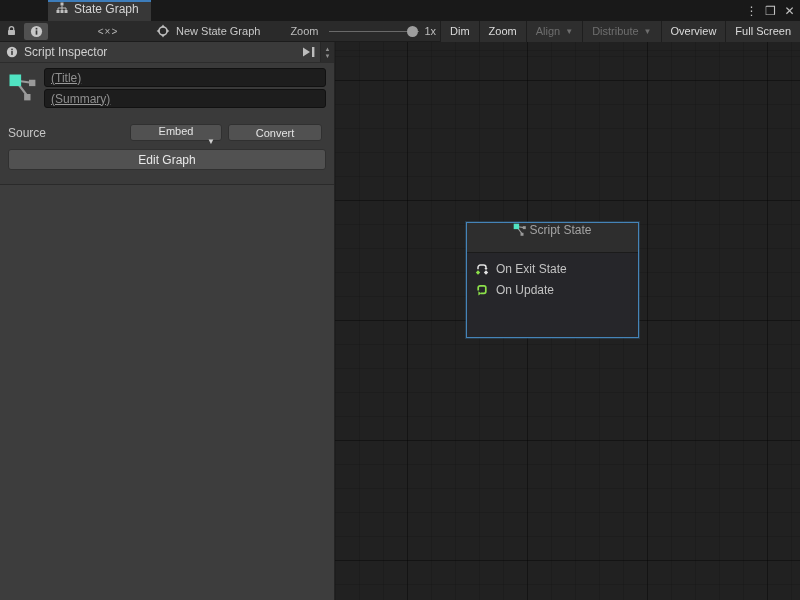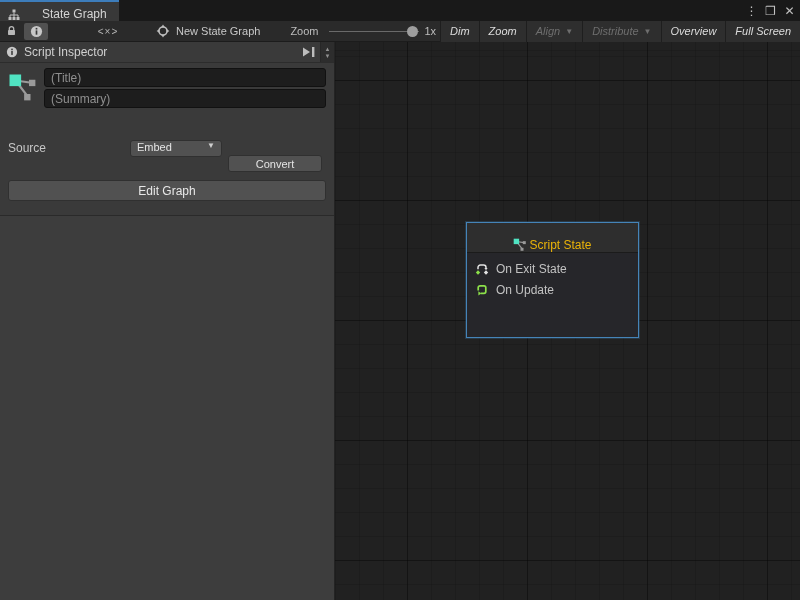--- a/index.html
+++ b/index.html
@@ -6,43 +6,43 @@
   html,body { width:800px; height:600px; overflow:hidden; }
   body {
     font-family:"Liberation Sans", sans-serif;
     background:#191919; color:#c8c8c8;
     -webkit-font-smoothing:antialiased;
   }
   .window { width:800px; height:600px; display:flex; flex-direction:column; background:#191919; }
 
   
   .titlebar { height:21px; background:#191919; display:flex; align-items:stretch; position:relative; flex:0 0 auto; }
-  .tab { display:flex; align-items:flex-end; gap:22px; padding:0 12px 0 8px; background:#383838;
-         border-top:2px solid #3d7dbb; font-size:12px; color:#d4d4d4; }
+  .tab { display:flex; align-items:flex-start; gap:6px; padding:0 12px 0 8px; background:#383838;
+         border-top:2px solid #3d7dbb; font-size:12px; color:#d4d4d4;margin-left:48px; }
   .win-controls { position:absolute; right:2px; top:0; height:21px; display:flex; align-items:center; gap:2px; }
   .win-btn { width:17px; height:21px; display:flex; align-items:center; justify-content:center;
              color:#c2c2c2; font-size:12px; cursor:default; }
 
   
   .toolbar { height:21px; background:#2a2a2a; display:flex; align-items:center; font-size:11px;
              color:#c8c8c8; flex:0 0 auto; border-bottom:1px solid #1c1c1c; }
   .tool-icon-btn { height:21px; display:flex; align-items:center; justify-content:center; }
   .lock-wrap { width:22px; }
   .info-wrap { width:24px; height:17px; background:#515151; border-radius:2px; margin:0 2px; }
   .code-wrap { width:40px; margin-left:38px; color:#b4b4b4; font-size:10px; letter-spacing:1px; }
   .newgraph { display:flex; align-items:center; gap:6px; margin-left:28px; color:#c8c8c8; }
   .zoom-group { display:flex; align-items:center; margin-left:30px; }
   .zoom-label { color:#bdbdbd; }
   .slider { position:relative; width:90px; height:21px; margin-left:10px; }
   .slider .track { position:absolute; left:0; right:0; top:10px; height:1px; background:#6a6a6a; }
   .slider .handle { position:absolute; top:5px; left:78px; width:11px; height:11px; border-radius:50%; background:#9e9e9e; }
   .zoom-value { margin-left:6px; color:#bdbdbd; }
   .tb-right { margin-left:auto; display:flex; height:21px; }
   .tb-btn { display:flex; align-items:center; padding:0 9px; border-left:1px solid #1e1e1e;
-            background:#2e2e2e; color:#dcdcdc; font-size:11px; white-space:nowrap;font-style:italic; }
+            background:#2e2e2e; color:#dcdcdc; font-size:11px; white-space:nowrap; }
   .tb-btn.disabled { color:#6e6e6e; }
   .dd-arrow { font-size:8px; margin-left:5px; }
 
   
   .main { flex:1; display:flex; min-height:0; }
 
   
   .inspector { width:335px; flex:0 0 auto; background:#3a3a3a; display:flex; flex-direction:column; border-right:1px solid #242424; }
   .insp-header { height:21px; background:#3a3a3a; border-bottom:1px solid #2c2c2c; display:flex; align-items:center; padding-left:6px; font-size:12px; color:#d0d0d0; flex:0 0 auto; }
   .insp-title { margin-left:6px; }
@@ -50,52 +50,52 @@
   .expand-btn { display:flex; align-items:center; padding:0 4px; }
   .scroll-strip { width:14px; background:#2d2d2d; border-left:1px solid #272727; display:flex; flex-direction:column; align-items:center; justify-content:center; gap:1px; }
   .scroll-strip span { font-size:6px; color:#909090; line-height:6px; }
 
   .insp-upper { padding:5px 8px 0 8px; flex:0 0 auto; }
   .fields-row { display:flex; }
   .graph-icon-box { width:36px; padding-top:4px; flex:0 0 auto; }
   .fields-col { flex:1; display:flex; flex-direction:column; gap:2px; }
   .insp-input { height:19px; background:#1d1d1d; border:1px solid #111; border-radius:3px;
                 color:#9a9a9a; font-size:12px; padding:0 6px; width:100%; outline:none;
-                font-family:"Liberation Sans", sans-serif; }
+                font-family:"Liberation Sans", sans-serif;text-decoration:underline; }
   .insp-input::placeholder { color:#8f8f8f; opacity:1; }
 
   .source-row { display:flex; align-items:center; margin-top:16px; font-size:12px; color:#c6c6c6; }
   .source-label { width:122px; }
   .dropdown { width:92px; height:17px; background:#515151; border:1px solid #303030; border-radius:3px;
-              display:flex; align-items:flex-start; padding:0 6px; font-size:11px; color:#e4e4e4; }
+              display:flex; align-items:center; padding:0 6px; font-size:11px; color:#e4e4e4;flex-direction:column; }
   .dropdown .dd-arrow { margin-left:auto; color:#cfcfcf; }
   .btn { background:#515151; border:1px solid #303030; border-radius:3px; color:#e4e4e4;
          display:flex; align-items:center; justify-content:center; font-size:11px; }
-  .convert-btn { width:94px; height:17px; margin-left:6px;margin-top:31px; }
+  .convert-btn { width:94px; height:17px; margin-left:6px; }
   .edit-btn { height:21px; margin:8px 0 0 0; width:100%; font-size:12px; color:#e8e8e8; }
   .insp-pad { height:14px; }
   .insp-lower { flex:1; background:#3d3d3d; border-top:1px solid #2a2a2a; }
 
   
   .canvas { flex:1; position:relative; background-color:#212121;
     background-image:
       repeating-linear-gradient(to right,  rgba(0,0,0,0.30) 0 1px, transparent 1px 120px),
       repeating-linear-gradient(to bottom, rgba(0,0,0,0.30) 0 1px, transparent 1px 120px),
       repeating-linear-gradient(to right,  rgba(0,0,0,0.12) 0 1px, transparent 1px 24px),
       repeating-linear-gradient(to bottom, rgba(0,0,0,0.12) 0 1px, transparent 1px 24px);
     background-position: 72px 0, 0 38px, 0 0, 0 14px;
   }
 
   
   .node { position:absolute; left:131px; top:180px; width:173px; height:116px;
           background:#26262a; border:1px solid #4584b8; box-shadow:0 0 0 1px rgba(69,132,184,0.25);
           display:flex; flex-direction:column; }
   .node-header { height:30px; background:#2e2e2e; border-bottom:1px solid #1b1b1b;
-                 display:flex; align-items:flex-end; justify-content:center; gap:2px;
-                 font-size:12px; color:#eab308; flex:0 0 auto; }
+                 display:flex; align-items:flex-start; justify-content:center; gap:2px;
+                 font-size:12px; color:#a3a3a3; flex:0 0 auto; }
   .node-body { padding-top:5px; }
   .node-row { height:21px; display:flex; align-items:center; gap:7px; padding-left:8px;
               font-size:12px; color:#c2c2c2; }
   .icon14 { width:14px; height:14px; flex:0 0 auto; }
 </style>
 </head>
 <body>
 
 <div class="window">
 

